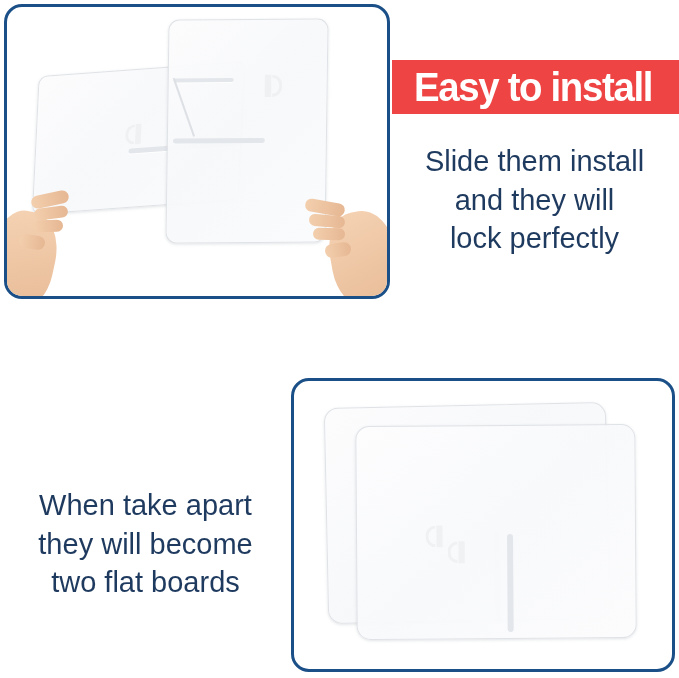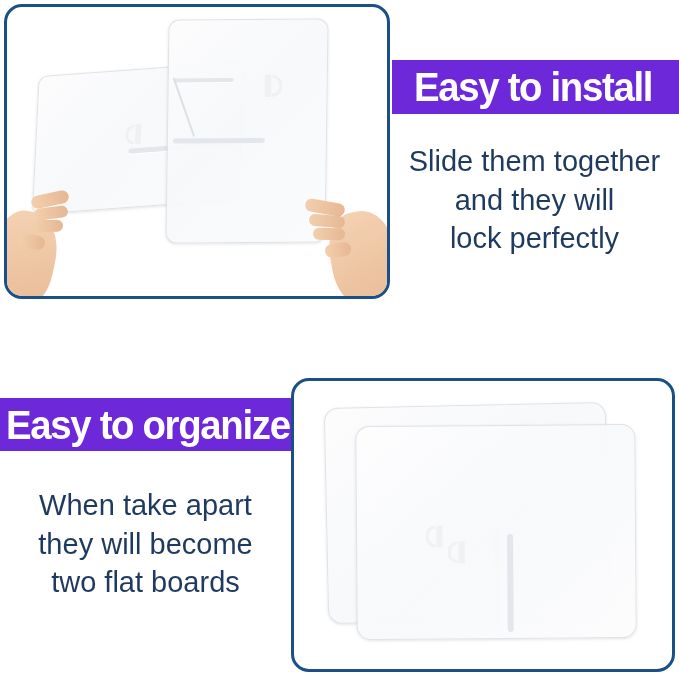--- a/index.html
+++ b/index.html
@@ -28,21 +28,21 @@
     border-radius: 18px;
     background: #ffffff;
     overflow: hidden;
   }
   #panel-install  { left: 4px;   top: 4px;   width: 386px; height: 295px; }
   #panel-organize { left: 291px; top: 378px; width: 384px; height: 294px; }
 
   
   .banner {
     position: absolute;
-    background: #6d28d9;
+    background: #ef4444;
     display: flex;
     align-items: center;
     overflow: hidden;
   }
   #banner-install {
     left: 392px; top: 60px; width: 287px; height: 54px;
     justify-content: flex-start;
     padding-left: 22px;
     box-sizing: border-box;
   }
@@ -176,27 +176,24 @@
       <div class="finger" style="left:2px; top:22px; width:36px; height:12px; transform:rotate(5deg);"></div>
       <div class="finger" style="left:6px; top:35px; width:32px; height:12px; transform:rotate(1deg);"></div>
       <div class="finger" style="left:18px; top:50px; width:26px; height:14px; transform:rotate(-8deg);"></div>
     </div>
   </div>
 
   <div class="banner" id="banner-install">
     <span class="banner-text">Easy to install</span>
   </div>
 
-  <div class="caption" id="caption-install">Slide them together
+  <div class="caption" id="caption-install">Slide them install
 and they will
 lock perfectly</div>
 
-  <div class="banner" id="banner-organize">
-    <span class="banner-text">Easy to organize</span>
-  </div>
 
   <div class="caption" id="caption-organize">When take apart
 they will become
 two flat boards</div>
 
   <div class="photo-panel" id="panel-organize">
 
     <div class="board" style="left:32px; top:24px; width:280px; height:214px;
                 border-radius:14px;
                 transform: rotate(-1.2deg);

